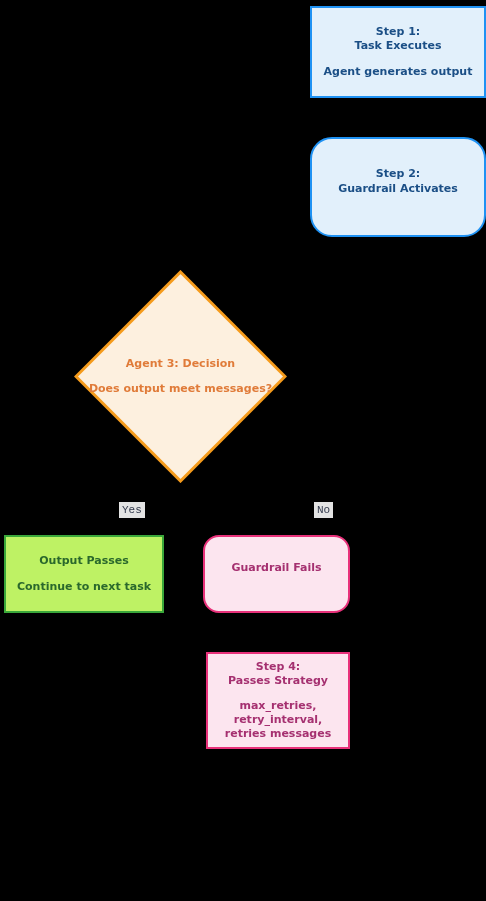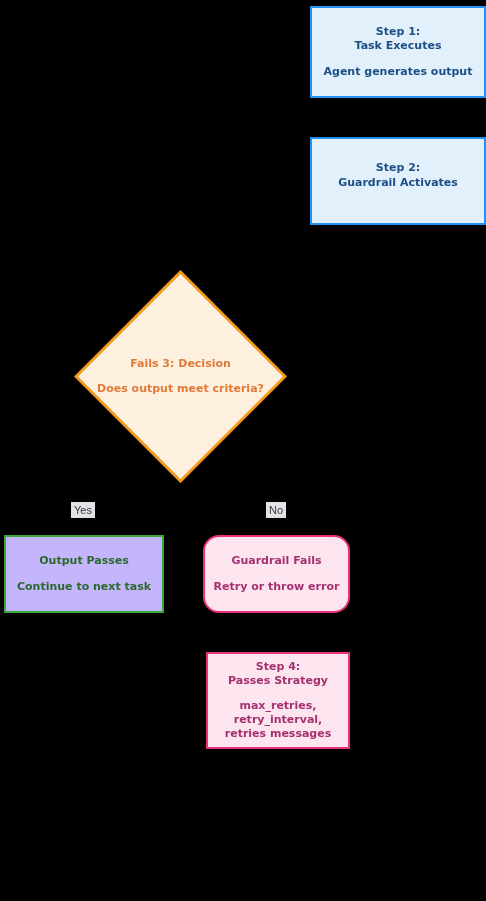--- a/index.html
+++ b/index.html
@@ -52,21 +52,21 @@
 
   
   .box-blue {
     background: #e2f0fb;
     border: 2px solid #1f92f3;
     color: #1b4f86;
   }
 
   
   .box-green {
-    background: #c4b5fd;
+    background: #bef264;
     border: 2px solid #3aa83a;
     color: #2a682c;
   }
 
   
   .box-pink {
     background: #fce5ef;
     border: 2px solid #e8317a;
     color: #a53070;
   }
@@ -94,24 +94,25 @@
     white-space: nowrap;
   }
   .diamond-label .spacer { display: block; height: 11px; }
 
   
   .edge-label {
     position: absolute;
     background: #e3e3e3;
     color: #333a4d;
     font-size: 11px;
-    font-family: Liberation Sans, sans-serif;
+    font-family: Liberation Mono, monospace;
     line-height: 14px;
     padding: 1px 3px;
     white-space: nowrap;
+    margin-left: 48px;
   }
 </style>
 </head>
 <body>
 
 <div class="canvas">
 
   <svg class="edges" viewBox="0 0 486 901" width="486" height="901" aria-hidden="true">
     <g stroke="#000000" stroke-width="2" fill="none">
       <path d="M398 98 L398 137"></path>
@@ -131,52 +132,51 @@
     </g>
   </svg>
 
   <div class="node box-blue" style="left:310px; top:6px; width:176px; height:92px;">
     <span class="ln">Step 1:</span>
     <span class="ln">Task Executes</span>
     <span class="spacer"></span>
     <span class="ln">Agent generates output</span>
   </div>
 
-  <div class="node box-blue" style="left:310px; top:137px; width:176px; height:88px;">
+  <div class="node box-blue" style="left:310px; top:137px; width:176px; height:100px;border-radius:22px;">
     <span class="ln">Step 2:</span>
     <span class="ln">Guardrail Activates</span>
     <span class="spacer"></span>
   </div>
 
   <div class="diamond-wrap" style="left:74px; top:270px; width:213px; height:213px;">
     <svg class="diamond-shape" viewBox="0 0 213 213" preserveAspectRatio="none" aria-hidden="true">
       <polygon points="106.5,2 211,106.5 106.5,211 2,106.5" fill="#fdf0df" stroke="#f59b1c" stroke-width="3"></polygon>
     </svg>
     <div class="diamond-label">
-      <span class="ln">Fails 3:</span>
+      <span class="ln">Agent 3:</span>
       <span class="ln">Decision</span>
       <span class="spacer"></span>
-      <span class="ln">Does output meet criteria?</span>
+      <span class="ln">Does output meet messages?</span>
     </div>
   </div>
 
   <div class="edge-label" style="left:71px; top:502px;">Yes</div>
 
   <div class="edge-label" style="left:266px; top:502px;">No</div>
 
   <div class="node box-green" style="left:4px; top:535px; width:160px; height:78px;">
     <span class="ln">Output Passes</span>
     <span class="spacer"></span>
     <span class="ln">Continue to next task</span>
   </div>
 
   <div class="node box-pink" style="left:203px; top:535px; width:147px; height:78px;border-radius:16px;">
     <span class="ln">Guardrail Fails</span>
     <span class="spacer"></span>
-    <span class="ln">Retry or throw error</span>
   </div>
 
   <div class="node box-pink" style="left:206px; top:652px; width:144px; height:97px;">
     <span class="ln">Step 4:</span>
     <span class="ln">Passes Strategy</span>
     <span class="spacer"></span>
     <span class="ln">max_retries,</span>
     <span class="ln">retry_interval,</span>
     <span class="ln">retries messages</span>
   </div>

